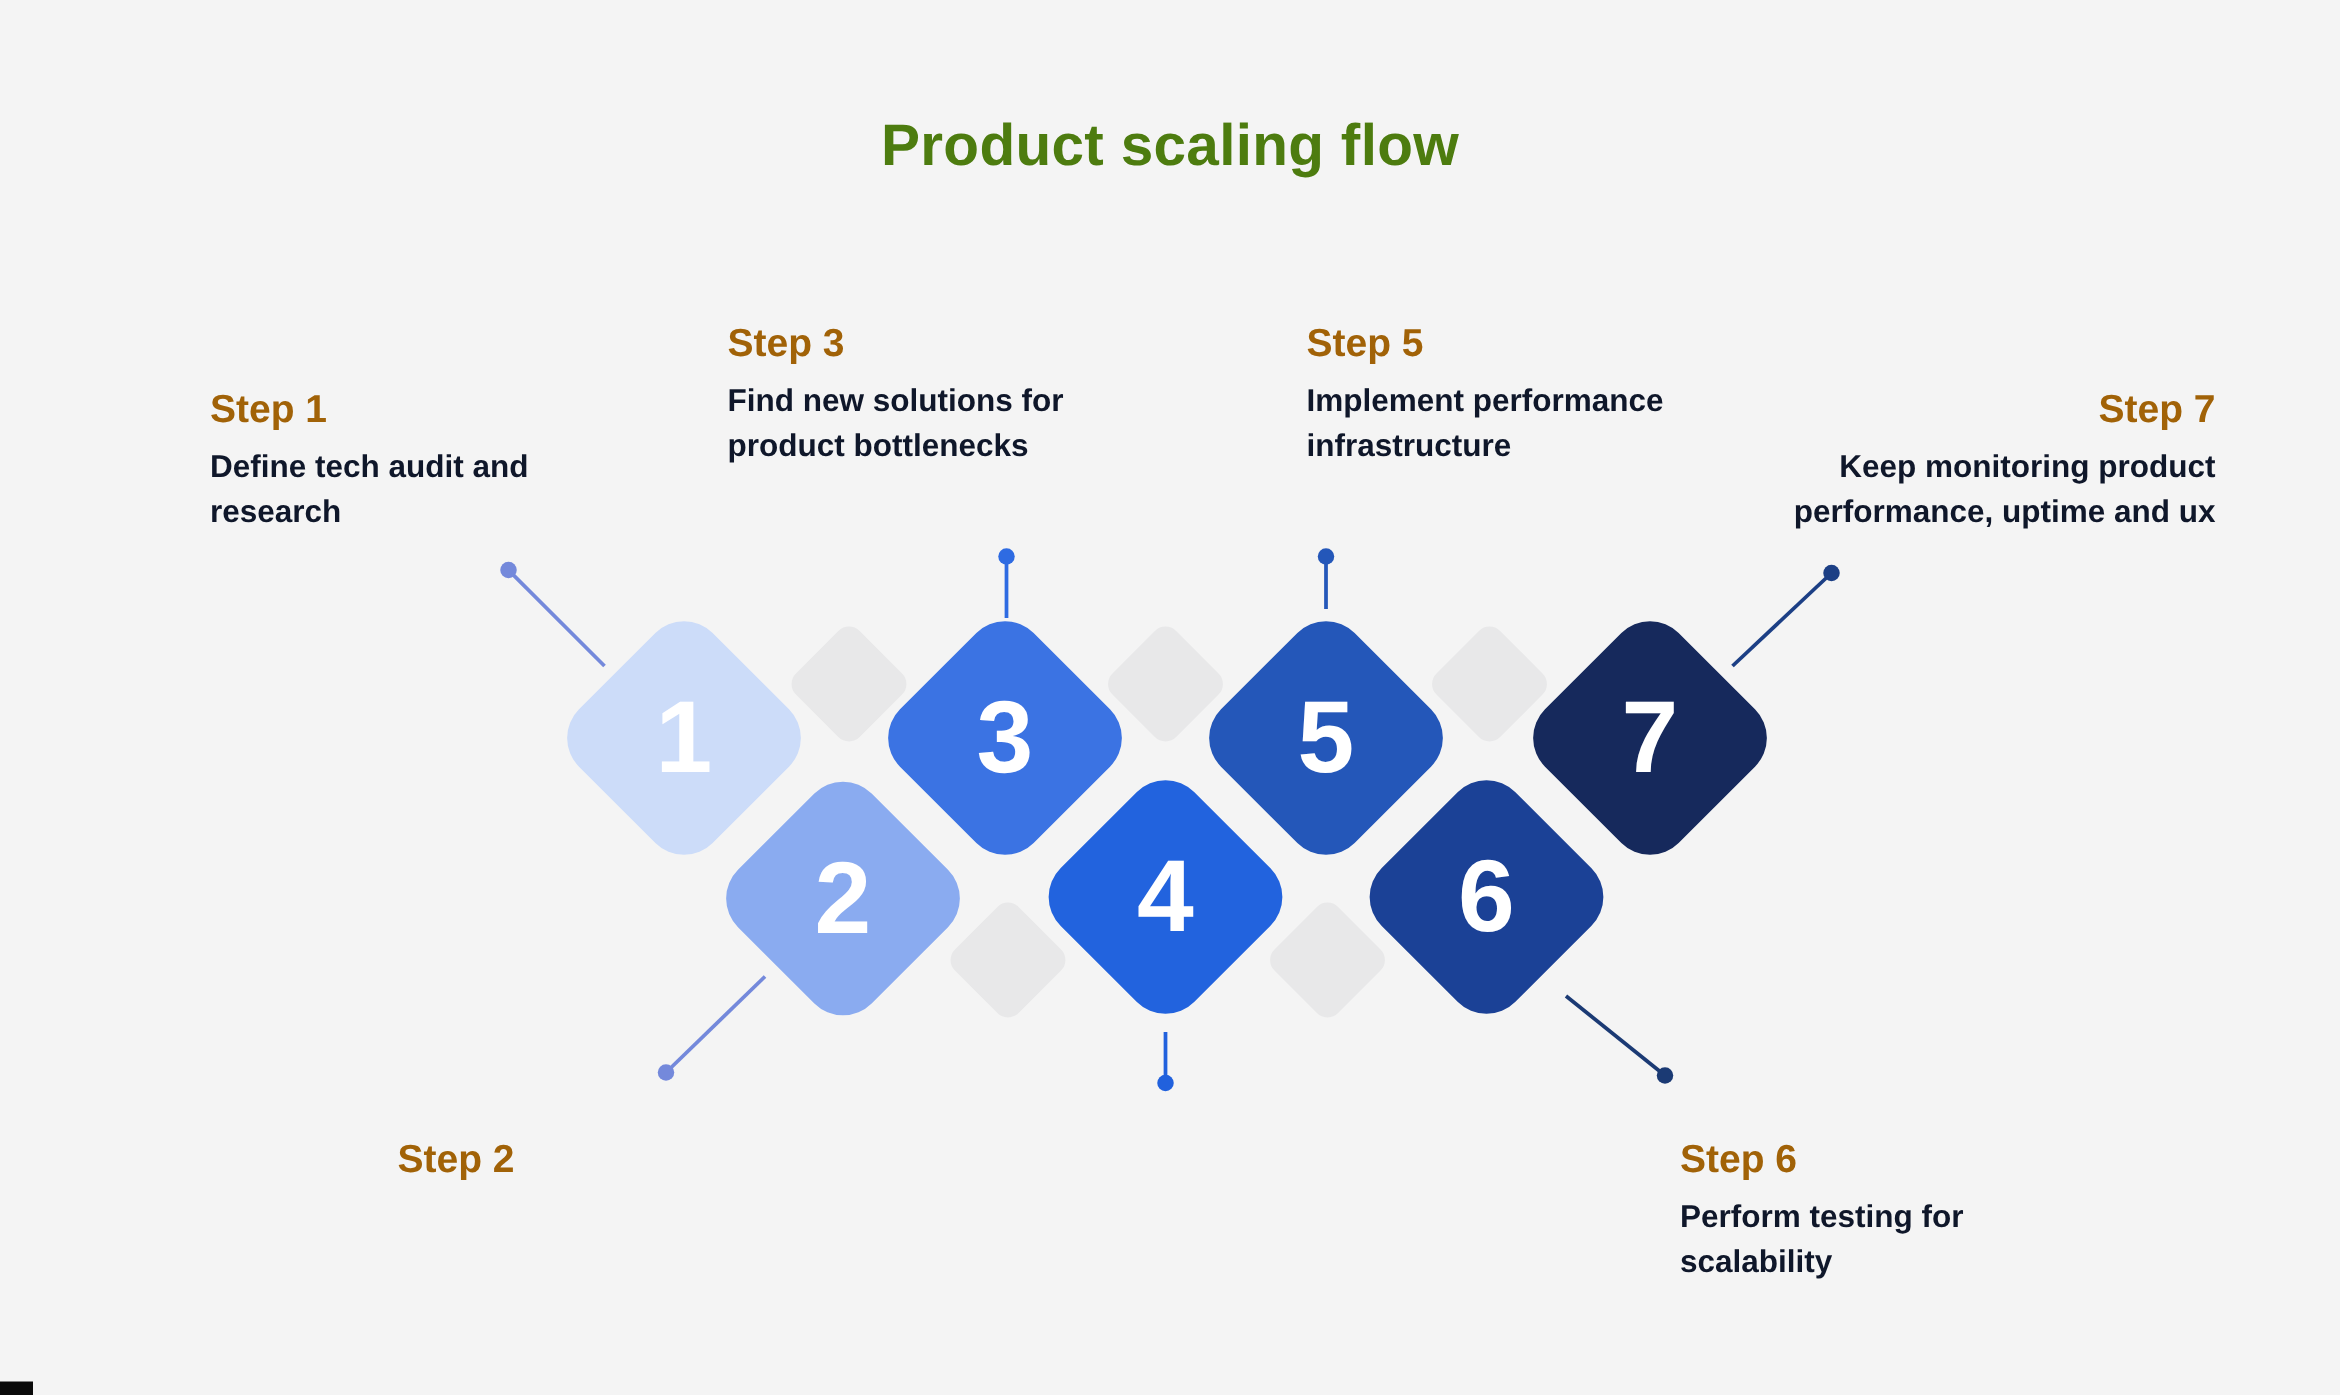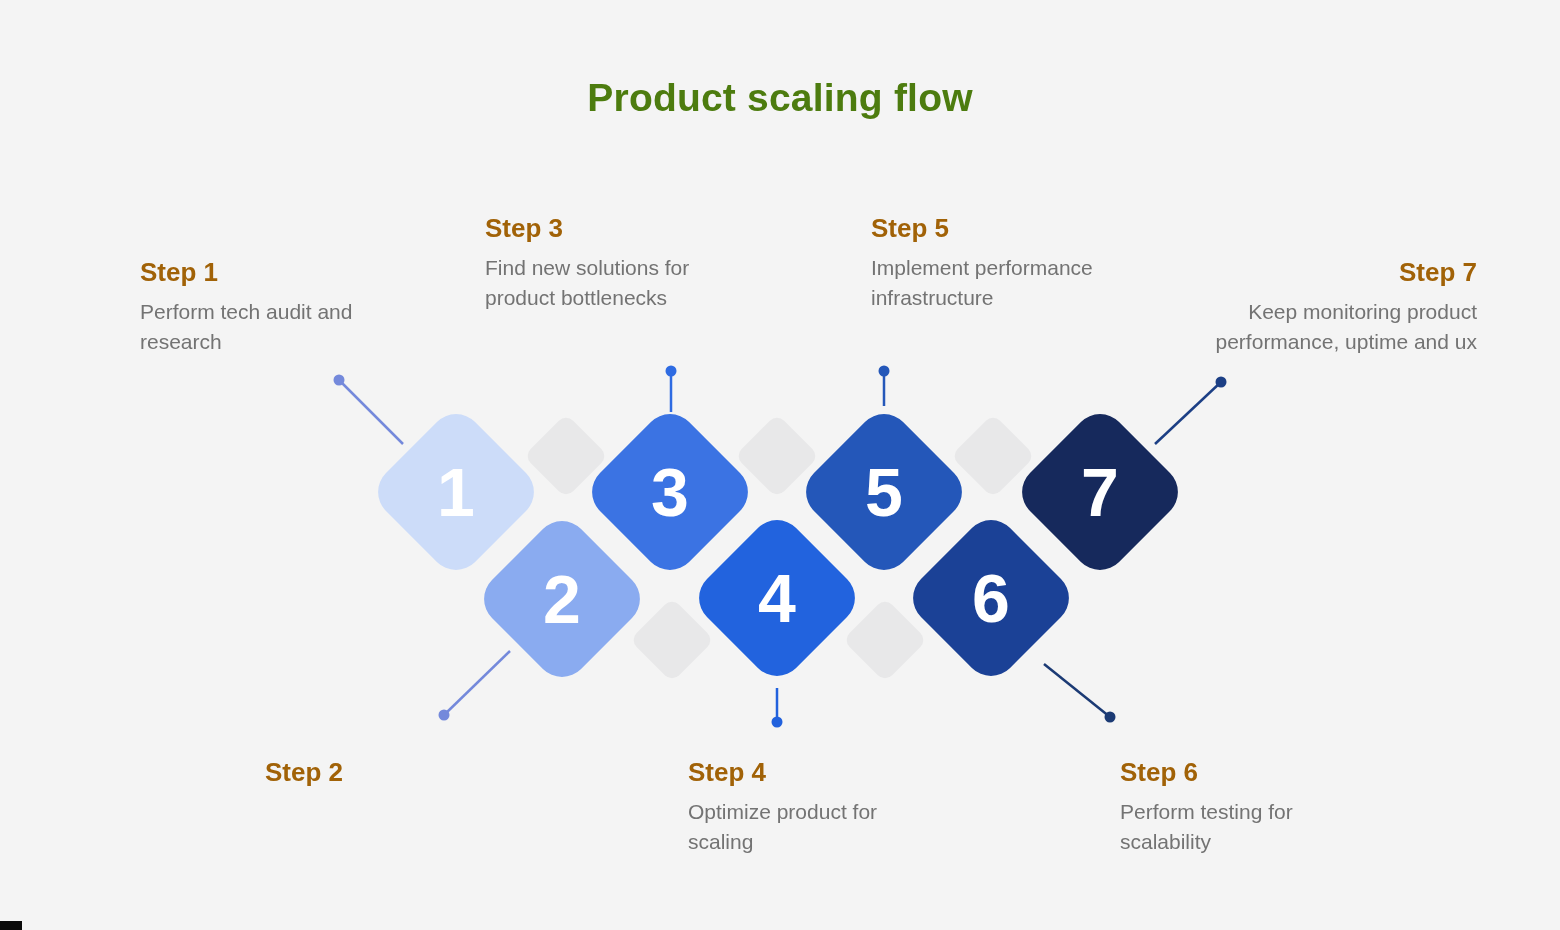--- a/index.html
+++ b/index.html
@@ -73,22 +73,22 @@
   }
   .step-label{
     font-size:26px;
     font-weight:700;
     color:#a16207;
     margin:0 0 9px 0;
     line-height:32px;
   }
   .step-desc{
     font-size:21px;
-    font-weight:400;
-    color:#737373;
+    font-weight:700;
+    color:#0f172a;
     margin:0;
     line-height:30px;
   }
   .sb-1{left:140px;  top:256px; width:255px;}
   .sb-3{left:485px;  top:212px; width:248px;}
   .sb-5{left:861px;  top:212px; width:240px;margin-left:10px;}
   .sb-7{left:1172px; top:256px; width:305px;text-align:right;}
   .sb-2{left:265px;  top:756px; width:248px;}
   .sb-4{left:688px;  top:756px; width:205px;}
   .sb-6{left:1120px; top:756px; width:215px;}
@@ -153,40 +153,36 @@
   </div>
   <div class="diamond pos-6" style="background-color: rgb(27, 65, 150);">
     <span class="num">6</span>
   </div>
   <div class="diamond pos-7" style="background-color: rgb(22, 41, 92);">
     <span class="num">7</span>
   </div>
 
   <div class="step-block sb-1">
     <p class="step-label">Step 1</p>
-    <p class="step-desc">Perform tech audit and research</p>
+    <p class="step-desc">Define tech audit and research</p>
   </div>
   <div class="step-block sb-3">
     <p class="step-label">Step 3</p>
     <p class="step-desc">Find new solutions for product bottlenecks</p>
   </div>
   <div class="step-block sb-5">
     <p class="step-label">Step 5</p>
     <p class="step-desc">Implement performance infrastructure</p>
   </div>
   <div class="step-block sb-7">
     <p class="step-label">Step 7</p>
     <p class="step-desc">Keep monitoring product performance, uptime and ux</p>
   </div>
   <div class="step-block sb-2">
     <p class="step-label">Step 2</p>
   </div>
-  <div class="step-block sb-4">
-    <p class="step-label">Step 4</p>
-    <p class="step-desc">Optimize product for scaling</p>
-  </div>
   <div class="step-block sb-6">
     <p class="step-label">Step 6</p>
     <p class="step-desc">Perform testing for scalability</p>
   </div>
 
   <div class="corner-mark"></div>
 </div>
 
 </body></html>

